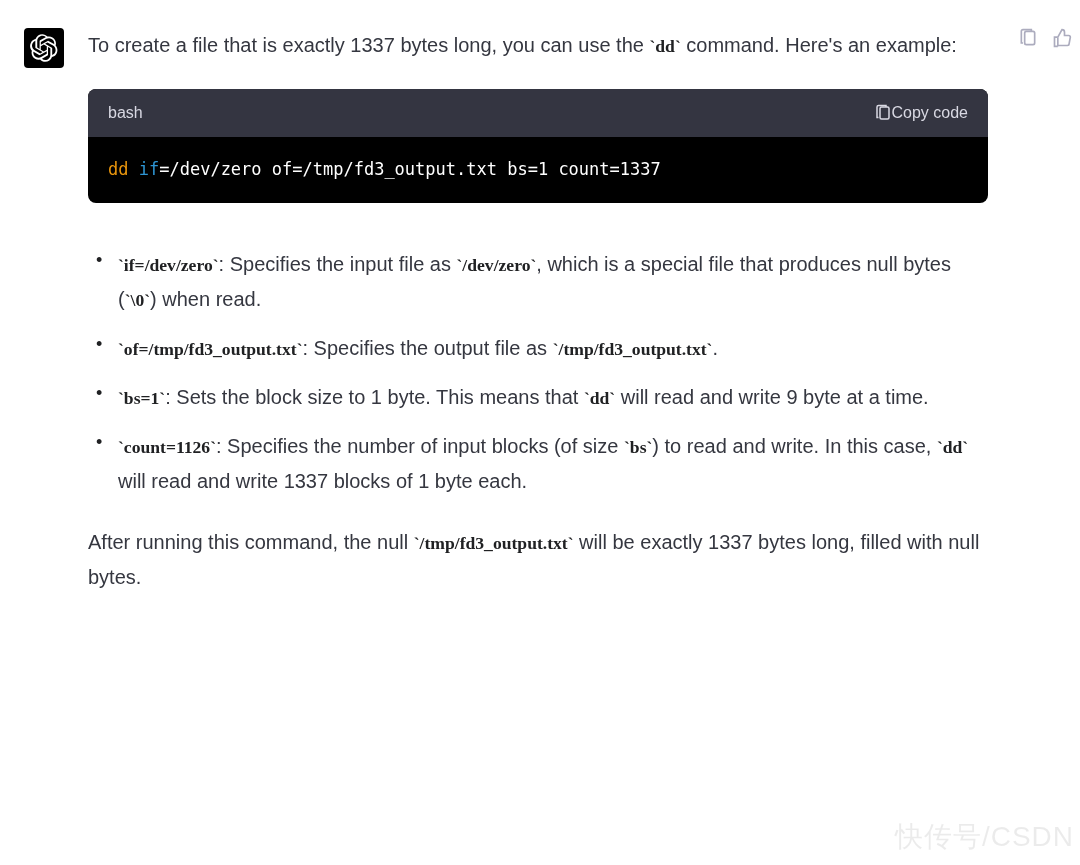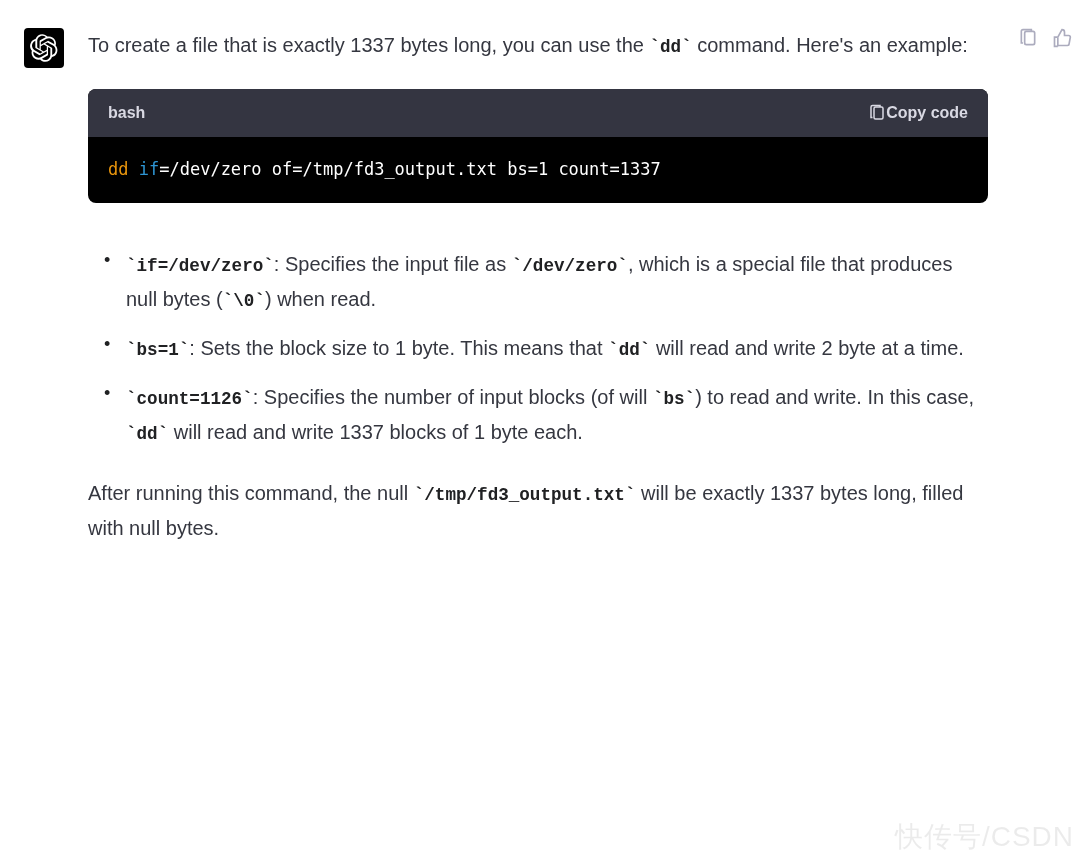--- a/index.html
+++ b/index.html
@@ -39,61 +39,60 @@
     position: absolute;
     top: 28px;
     right: 8px;
     display: flex;
     gap: 14px;
     color: #acacbe;
   }
   .actions svg { width: 20px; height: 20px; cursor: pointer; }
   p { margin-bottom: 26px; }
   code.inline {
-    font-family: Liberation Mono, monospace;
+    font-family: Liberation Serif, serif;
     font-weight: 700;
     font-size: 0.88em;
     color: #202123;
   }
   .codeblock {
     border-radius: 8px;
     overflow: hidden;
     margin: 8px 0 44px 0;
     background: #000;
   }
   .codeblock-header {
     background: #343541;
     color: #d9d9e3;
     display: flex;
     justify-content: space-between;
     align-items: center;
     padding: 10px 20px;
     font-size: 16px;
-    font-weight: bold;
   }
   .copy-btn {
     display: flex;
     align-items: center;
     gap: 0;
     cursor: pointer;
     color: #d9d9e3;
   }
   .copy-btn svg { width: 18px; height: 18px; }
   .codeblock-body {
     padding: 18px 20px;
     font-family: ui-monospace, SFMono-Regular, Menlo, Consolas, monospace;
     font-size: 17px;
     color: #fff;
     white-space: pre;
     border-radius: 21px;
   }
   .tok-cmd { color: #e9950c; }
   .tok-kw  { color: #2e95d3; }
   ul { list-style: none; margin: 0 0 26px 0; padding-left: 30px; }
-  li { position: relative; margin-bottom: 14px; margin-left: 8px; }
+  li { position: relative; margin-bottom: 14px; }
   li::before {
     content: "•";
     position: absolute;
     left: -22px;
     top: -2px;
     font-size: 18px;
     color: #202123;
   }
   .watermark {
     position: absolute;
@@ -135,24 +134,27 @@
       </div>
       <div class="codeblock-body"><span class="tok-cmd">dd</span> <span class="tok-kw">if</span><span>=/dev/zero of=/tmp/fd3_output.txt bs=1 count=1337</span></div>
     </div>
 
 
     <ul>
       <li>
         <code class="inline">`if=/dev/zero`</code><span>: Specifies the input file as </span><code class="inline">`/dev/zero`</code><span>, which is a special file that produces null bytes (</span><code class="inline">`\0`</code><span>) when read.</span>
       </li>
       <li>
-        <code class="inline">`bs=1`</code><span>: Sets the block size to 1 byte. This means that </span><code class="inline">`dd`</code><span> will read and write 2 byte at a time.</span>
+        <code class="inline">`of=/tmp/fd3_output.txt`</code><span>: Specifies the output file as </span><code class="inline">`/tmp/fd3_output.txt`</code><span>.</span>
       </li>
       <li>
-        <code class="inline">`count=1126`</code><span>: Specifies the number of input blocks (of will </span><code class="inline">`bs`</code><span>) to read and write. In this case, </span><code class="inline">`dd`</code><span> will read and write 1337 blocks of 1 byte each.</span>
+        <code class="inline">`bs=1`</code><span>: Sets the block size to 1 byte. This means that </span><code class="inline">`dd`</code><span> will read and write 9 byte at a time.</span>
+      </li>
+      <li>
+        <code class="inline">`count=1126`</code><span>: Specifies the number of input blocks (of size </span><code class="inline">`bs`</code><span>) to read and write. In this case, </span><code class="inline">`dd`</code><span> will read and write 1337 blocks of 1 byte each.</span>
       </li>
     </ul>
 
     <p>
       <span>After running this command, the null </span><code class="inline">`/tmp/fd3_output.txt`</code><span> will be exactly 1337 bytes long, filled with null bytes.</span>
     </p>
 
 
   </div>
 </div>

